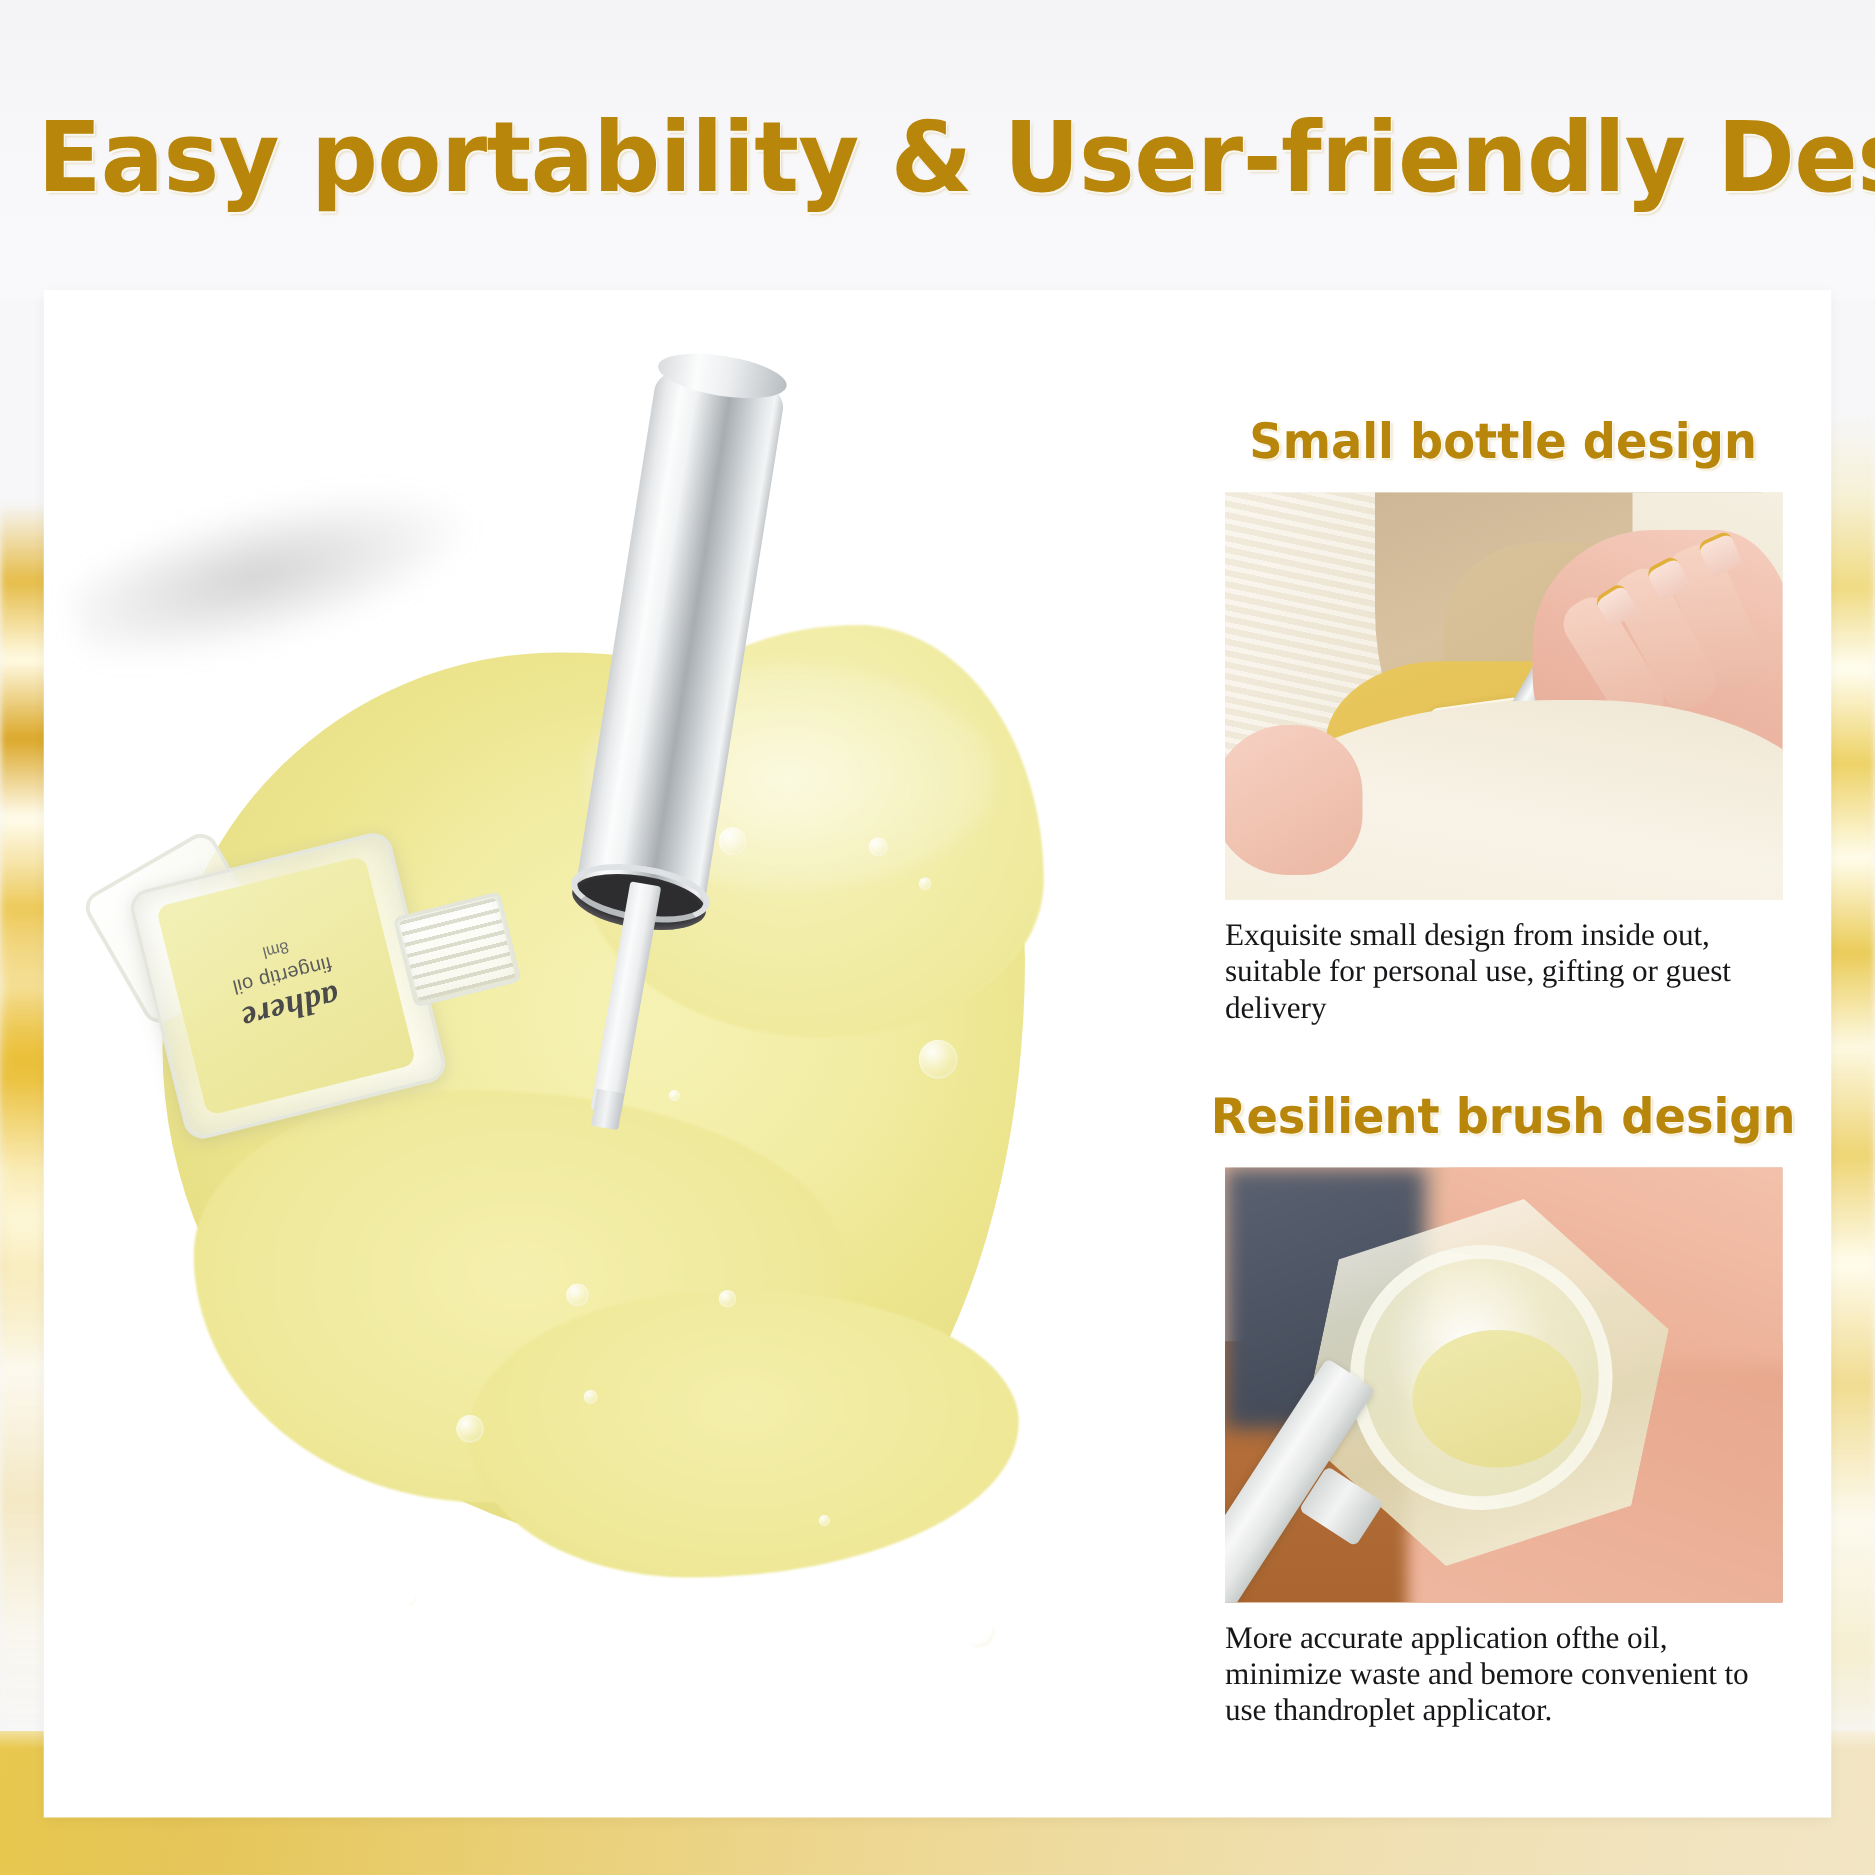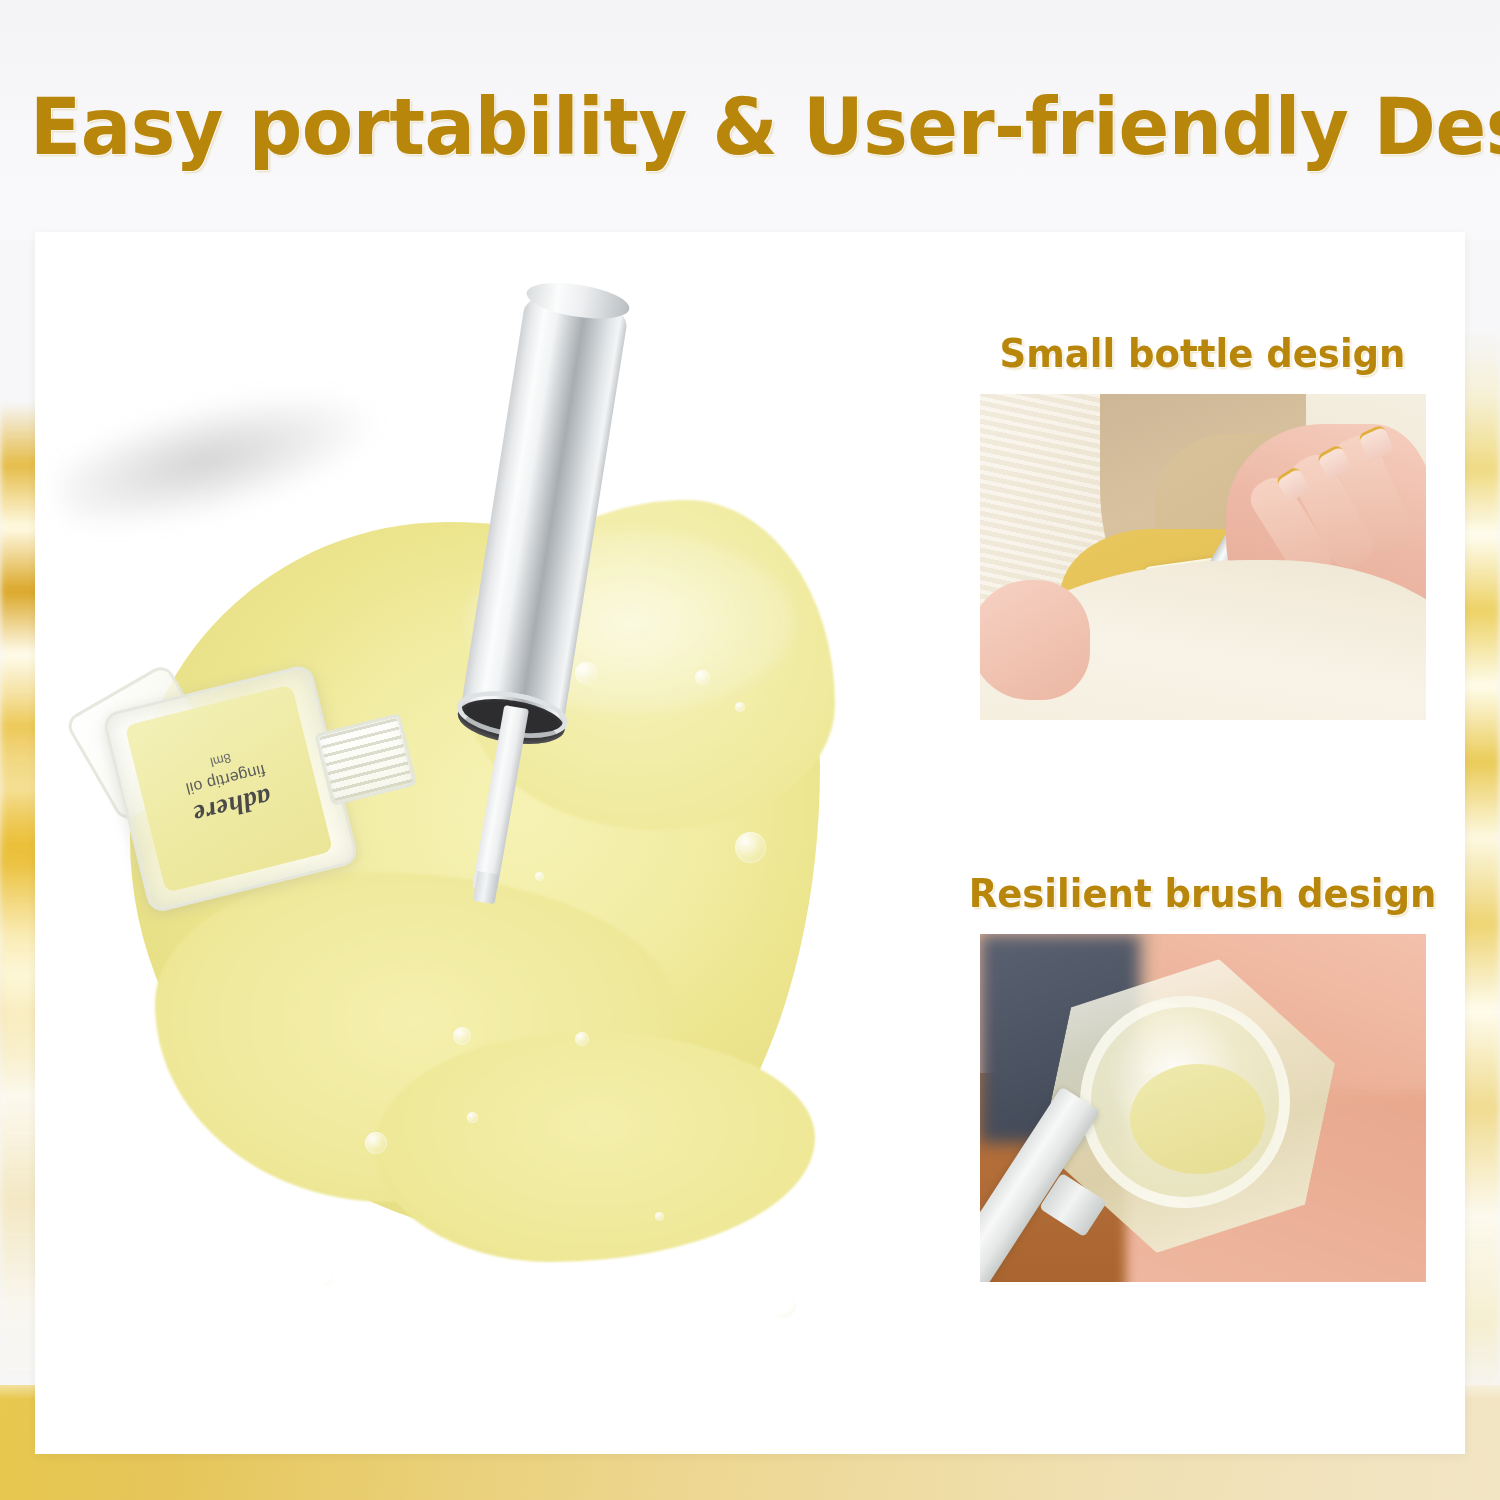--- a/index.html
+++ b/index.html
@@ -551,36 +551,38 @@
           <div class="finger" style="right:30px;top:40px;width:46px;height:120px;transform:rotate(-24deg);"></div>
           <div class="finger" style="right:72px;top:58px;width:44px;height:118px;transform:rotate(-28deg);"></div>
           <div class="finger" style="right:114px;top:80px;width:42px;height:110px;transform:rotate(-32deg);"></div>
           <div class="nail" style="right:36px;top:34px;width:28px;height:30px;transform:rotate(-24deg);"></div>
           <div class="nail" style="right:78px;top:54px;width:27px;height:29px;transform:rotate(-28deg);"></div>
           <div class="nail" style="right:120px;top:76px;width:26px;height:28px;transform:rotate(-32deg);"></div>
           <div class="knit-bottom"></div>
           <div class="hand-left"></div>
         </div>
 
+        <p class="caption" style="margin:14px 0 0 40px;">Exquisite small design from inside out, suitable for personal use, gifting or guest delivery</p>
       </div>
 
       <div style="position:absolute;left:0;top:640px;width:525px;">
 
         <div class="section-heading">Resilient brush design</div>
 
         <div class="photo-frame two p2" style="margin:18px auto 0 40px;">
           <div class="bg-wood"></div>
           <div class="bg-dark"></div>
           <div class="bg-skin"></div>
           <div class="bg-skin2"></div>
           <div class="hex"></div>
           <div class="hex-inner"></div>
           <div class="hex-oil"></div>
           <div class="brush-stick"></div>
           <div class="brush-collar"></div>
         </div>
 
+        <p class="caption" style="margin:14px 0 0 40px;">More accurate application ofthe oil, minimize waste and bemore convenient to use thandroplet applicator.</p>
       </div>
 
     </div>
 
   </div>
 </div>
 
 </body></html>

